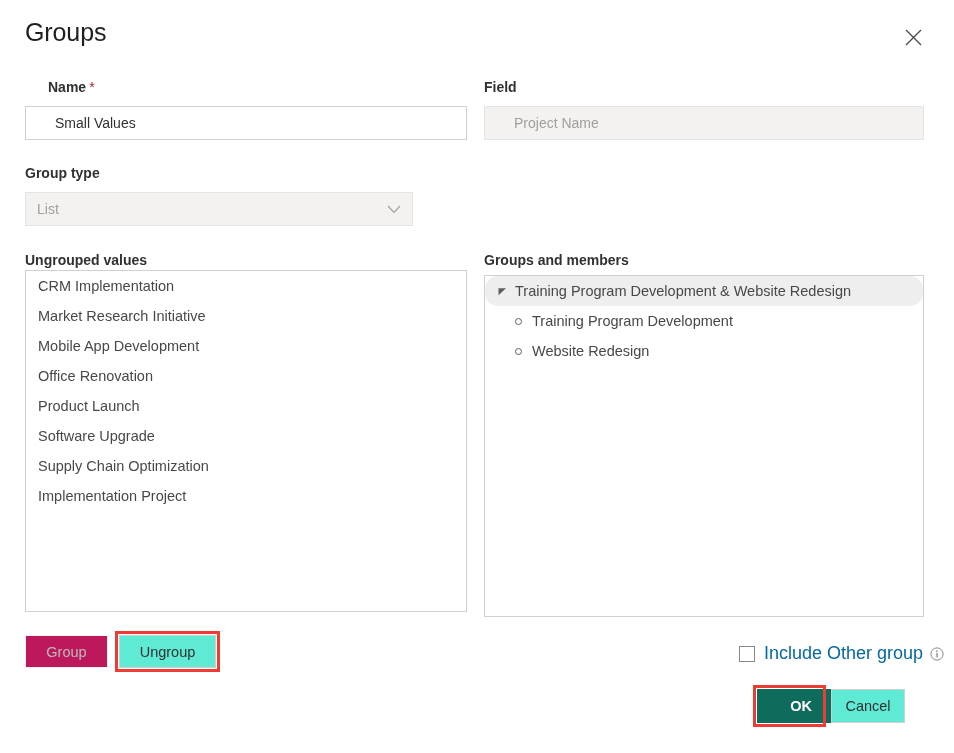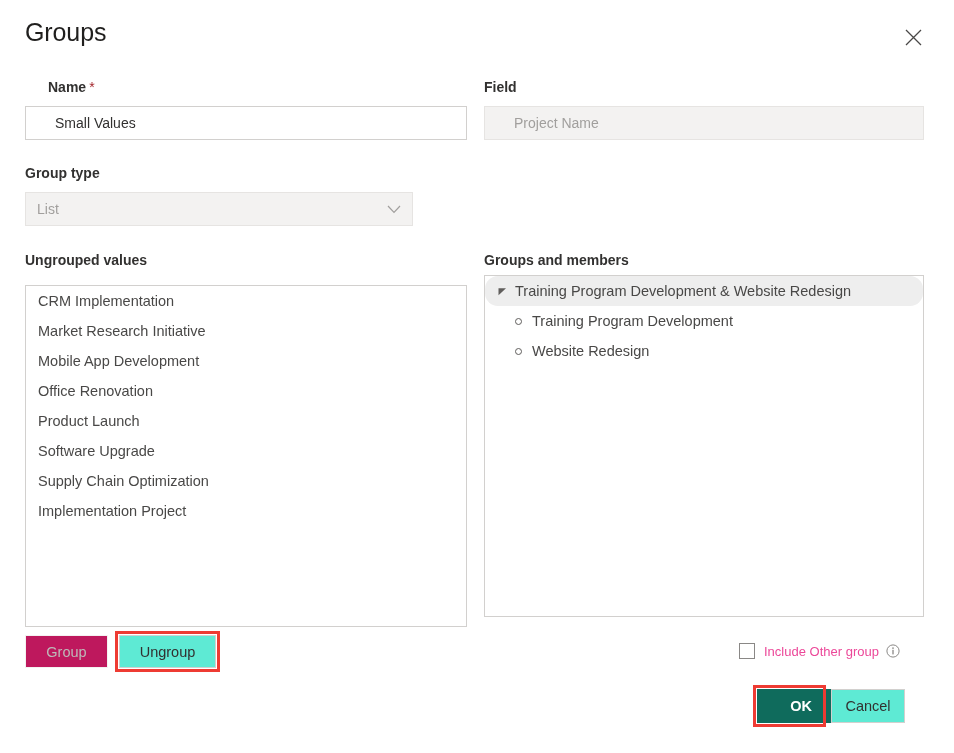--- a/index.html
+++ b/index.html
@@ -208,22 +208,22 @@
     box-sizing: border-box;
     border: 3px solid #ee3b33;
     pointer-events: none;
   }
 
   
   .checkrow {
     position: absolute;
     display: flex;
     align-items: center;
-    font-size: 13px;
-    color: #ec4899;
+    font-size: 18px;
+    color: #0369a1;
     white-space: nowrap;
   }
   .checkbox {
     width: 16px;
     height: 16px;
     box-sizing: border-box;
     border: 1px solid #8a8886;
     background: #ffffff;
     margin-right: 9px;
     flex: 0 0 auto;
@@ -261,21 +261,21 @@
   <div class="dropdown" style="left:25px; top:192px; width:388px;">
     <span class="dd-text">List</span>
     <span class="chev">
       <svg width="14" height="9" viewBox="0 0 14 9">
         <path d="M1 1 L7 7.4 L13 1" stroke="#a19f9d" stroke-width="1.2" fill="none"></path>
       </svg>
     </span>
   </div>
 
   <div class="panel-label" style="left:25px; top:251px;">Ungrouped values</div>
-  <div class="listbox" style="left:25px; top:285px; width:442px; height:342px;">
+  <div class="listbox" style="left:25px; top:270px; width:442px; height:342px;">
     <div class="list-item">CRM Implementation</div>
     <div class="list-item">Market Research Initiative</div>
     <div class="list-item">Mobile App Development</div>
     <div class="list-item">Office Renovation</div>
     <div class="list-item">Product Launch</div>
     <div class="list-item">Software Upgrade</div>
     <div class="list-item">Supply Chain Optimization</div>
     <div class="list-item">Implementation Project</div>
   </div>
 

